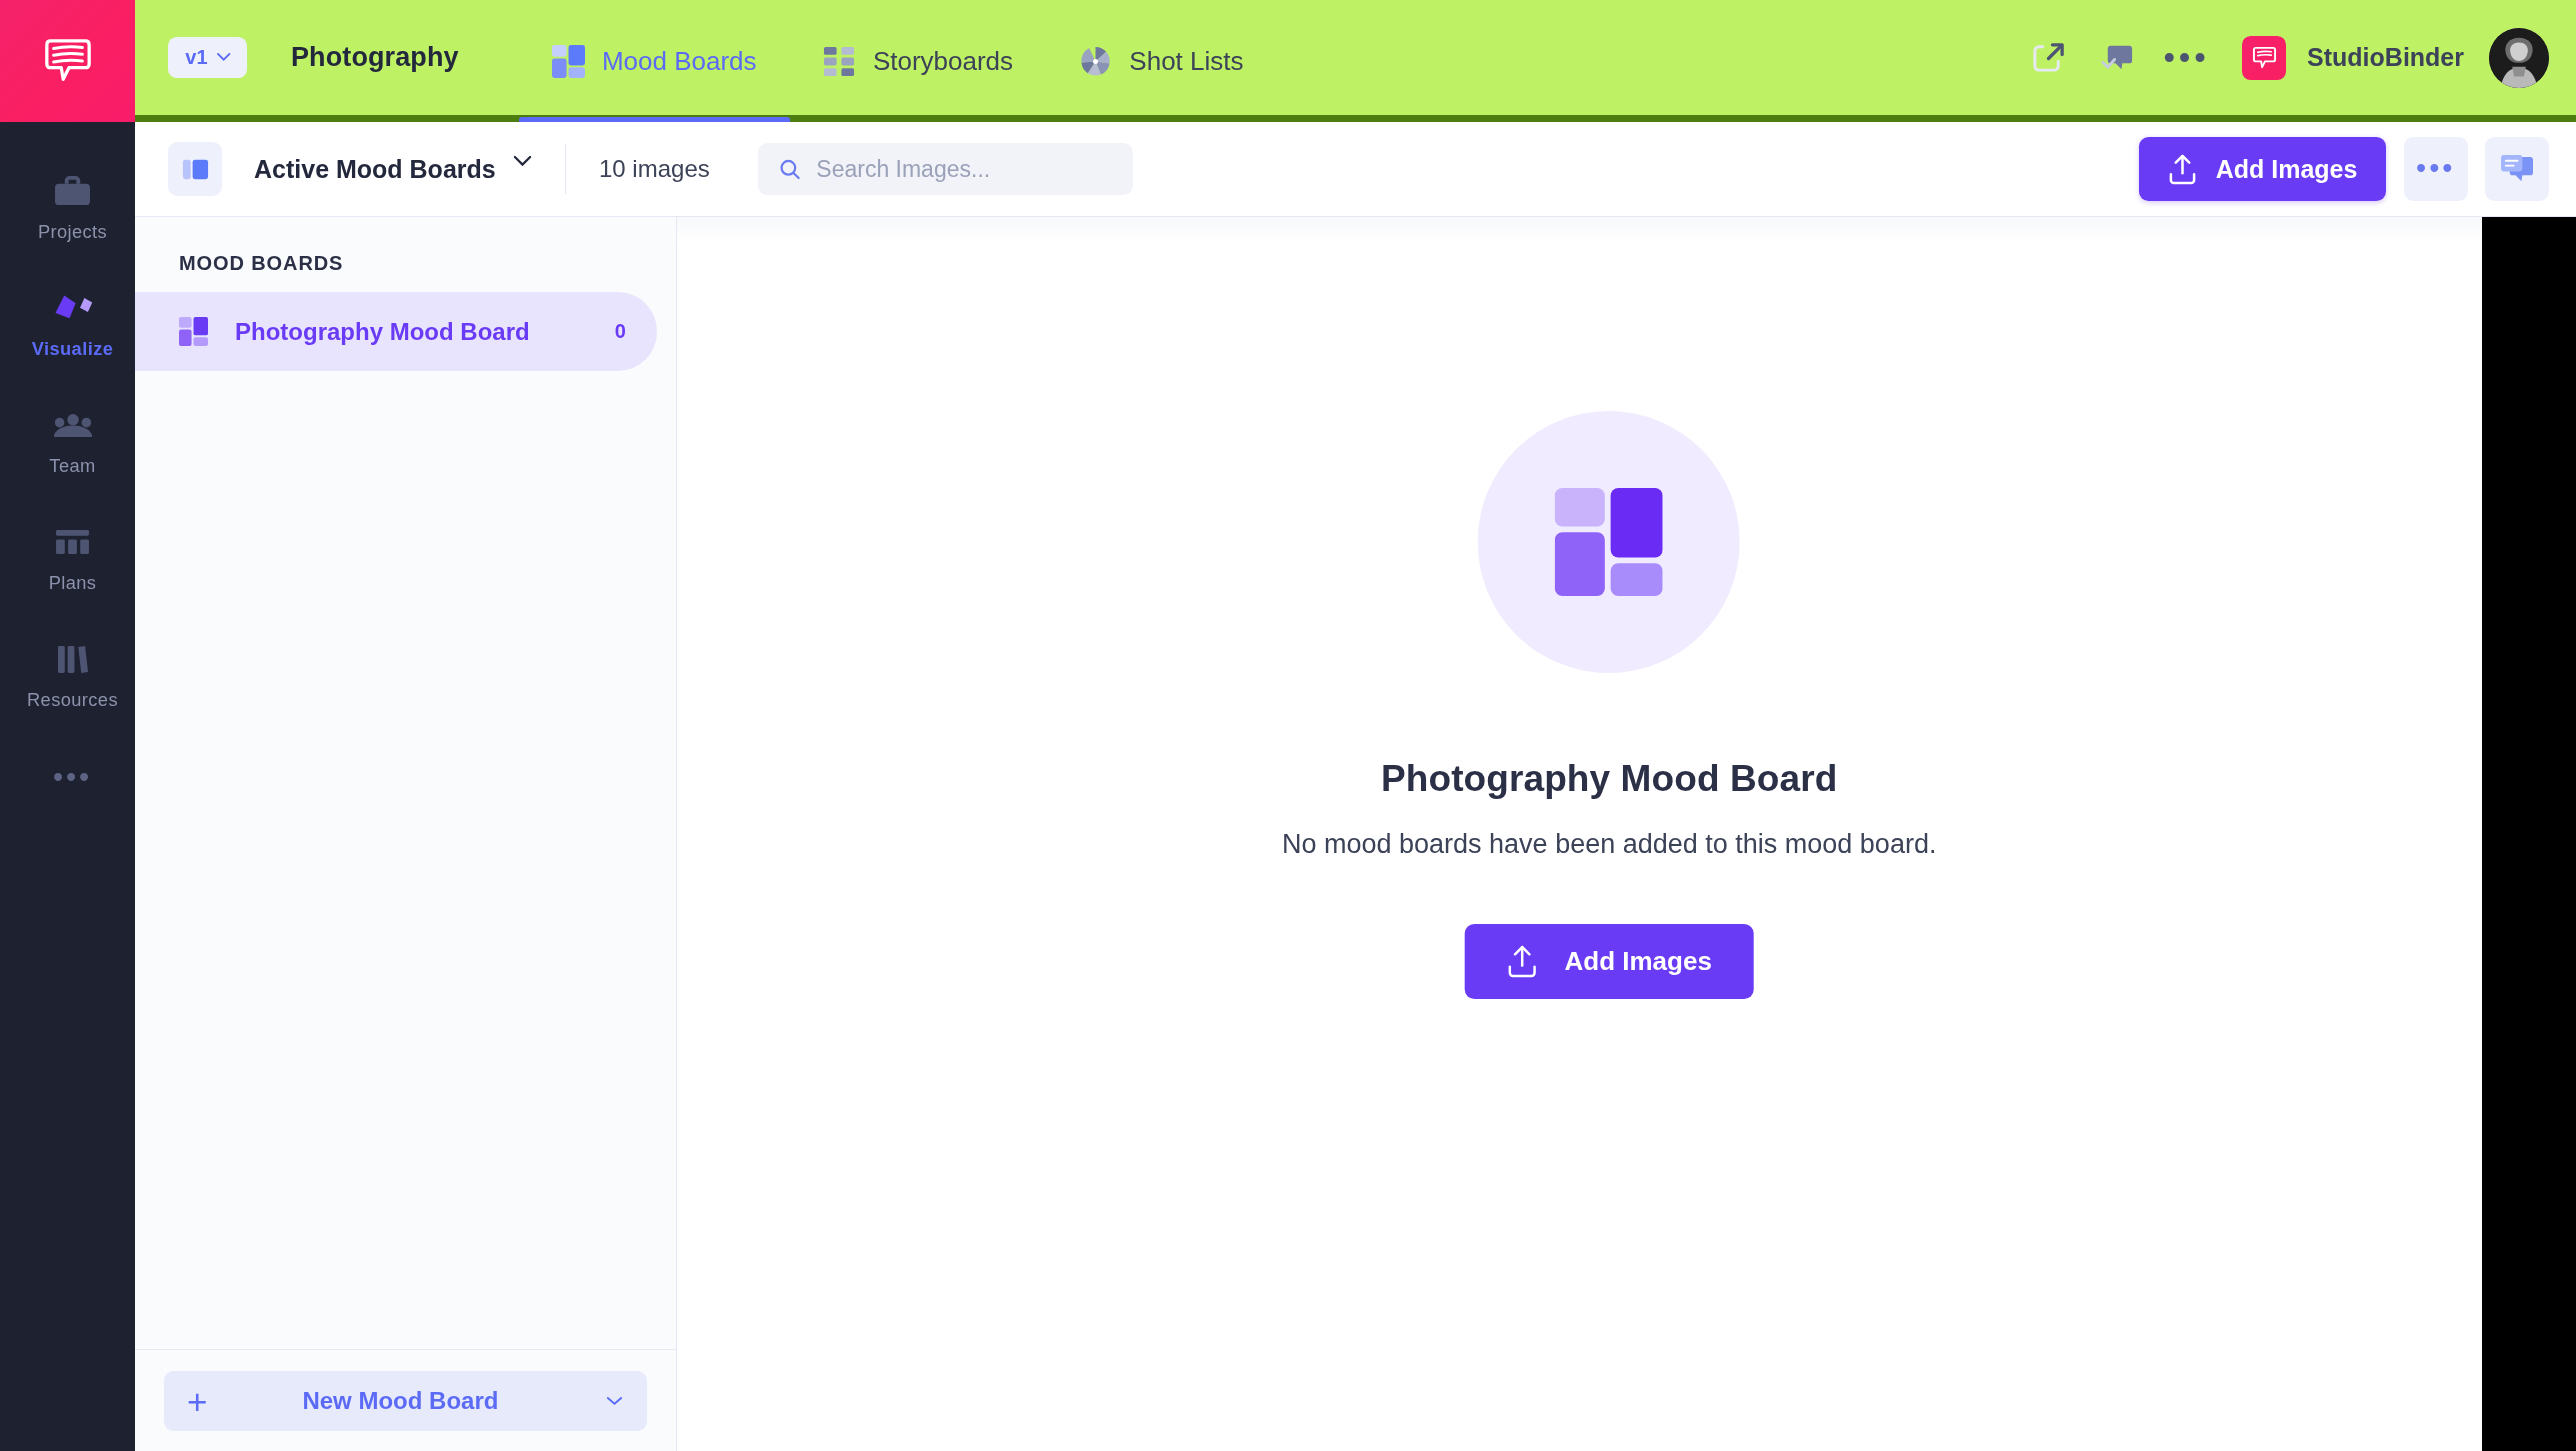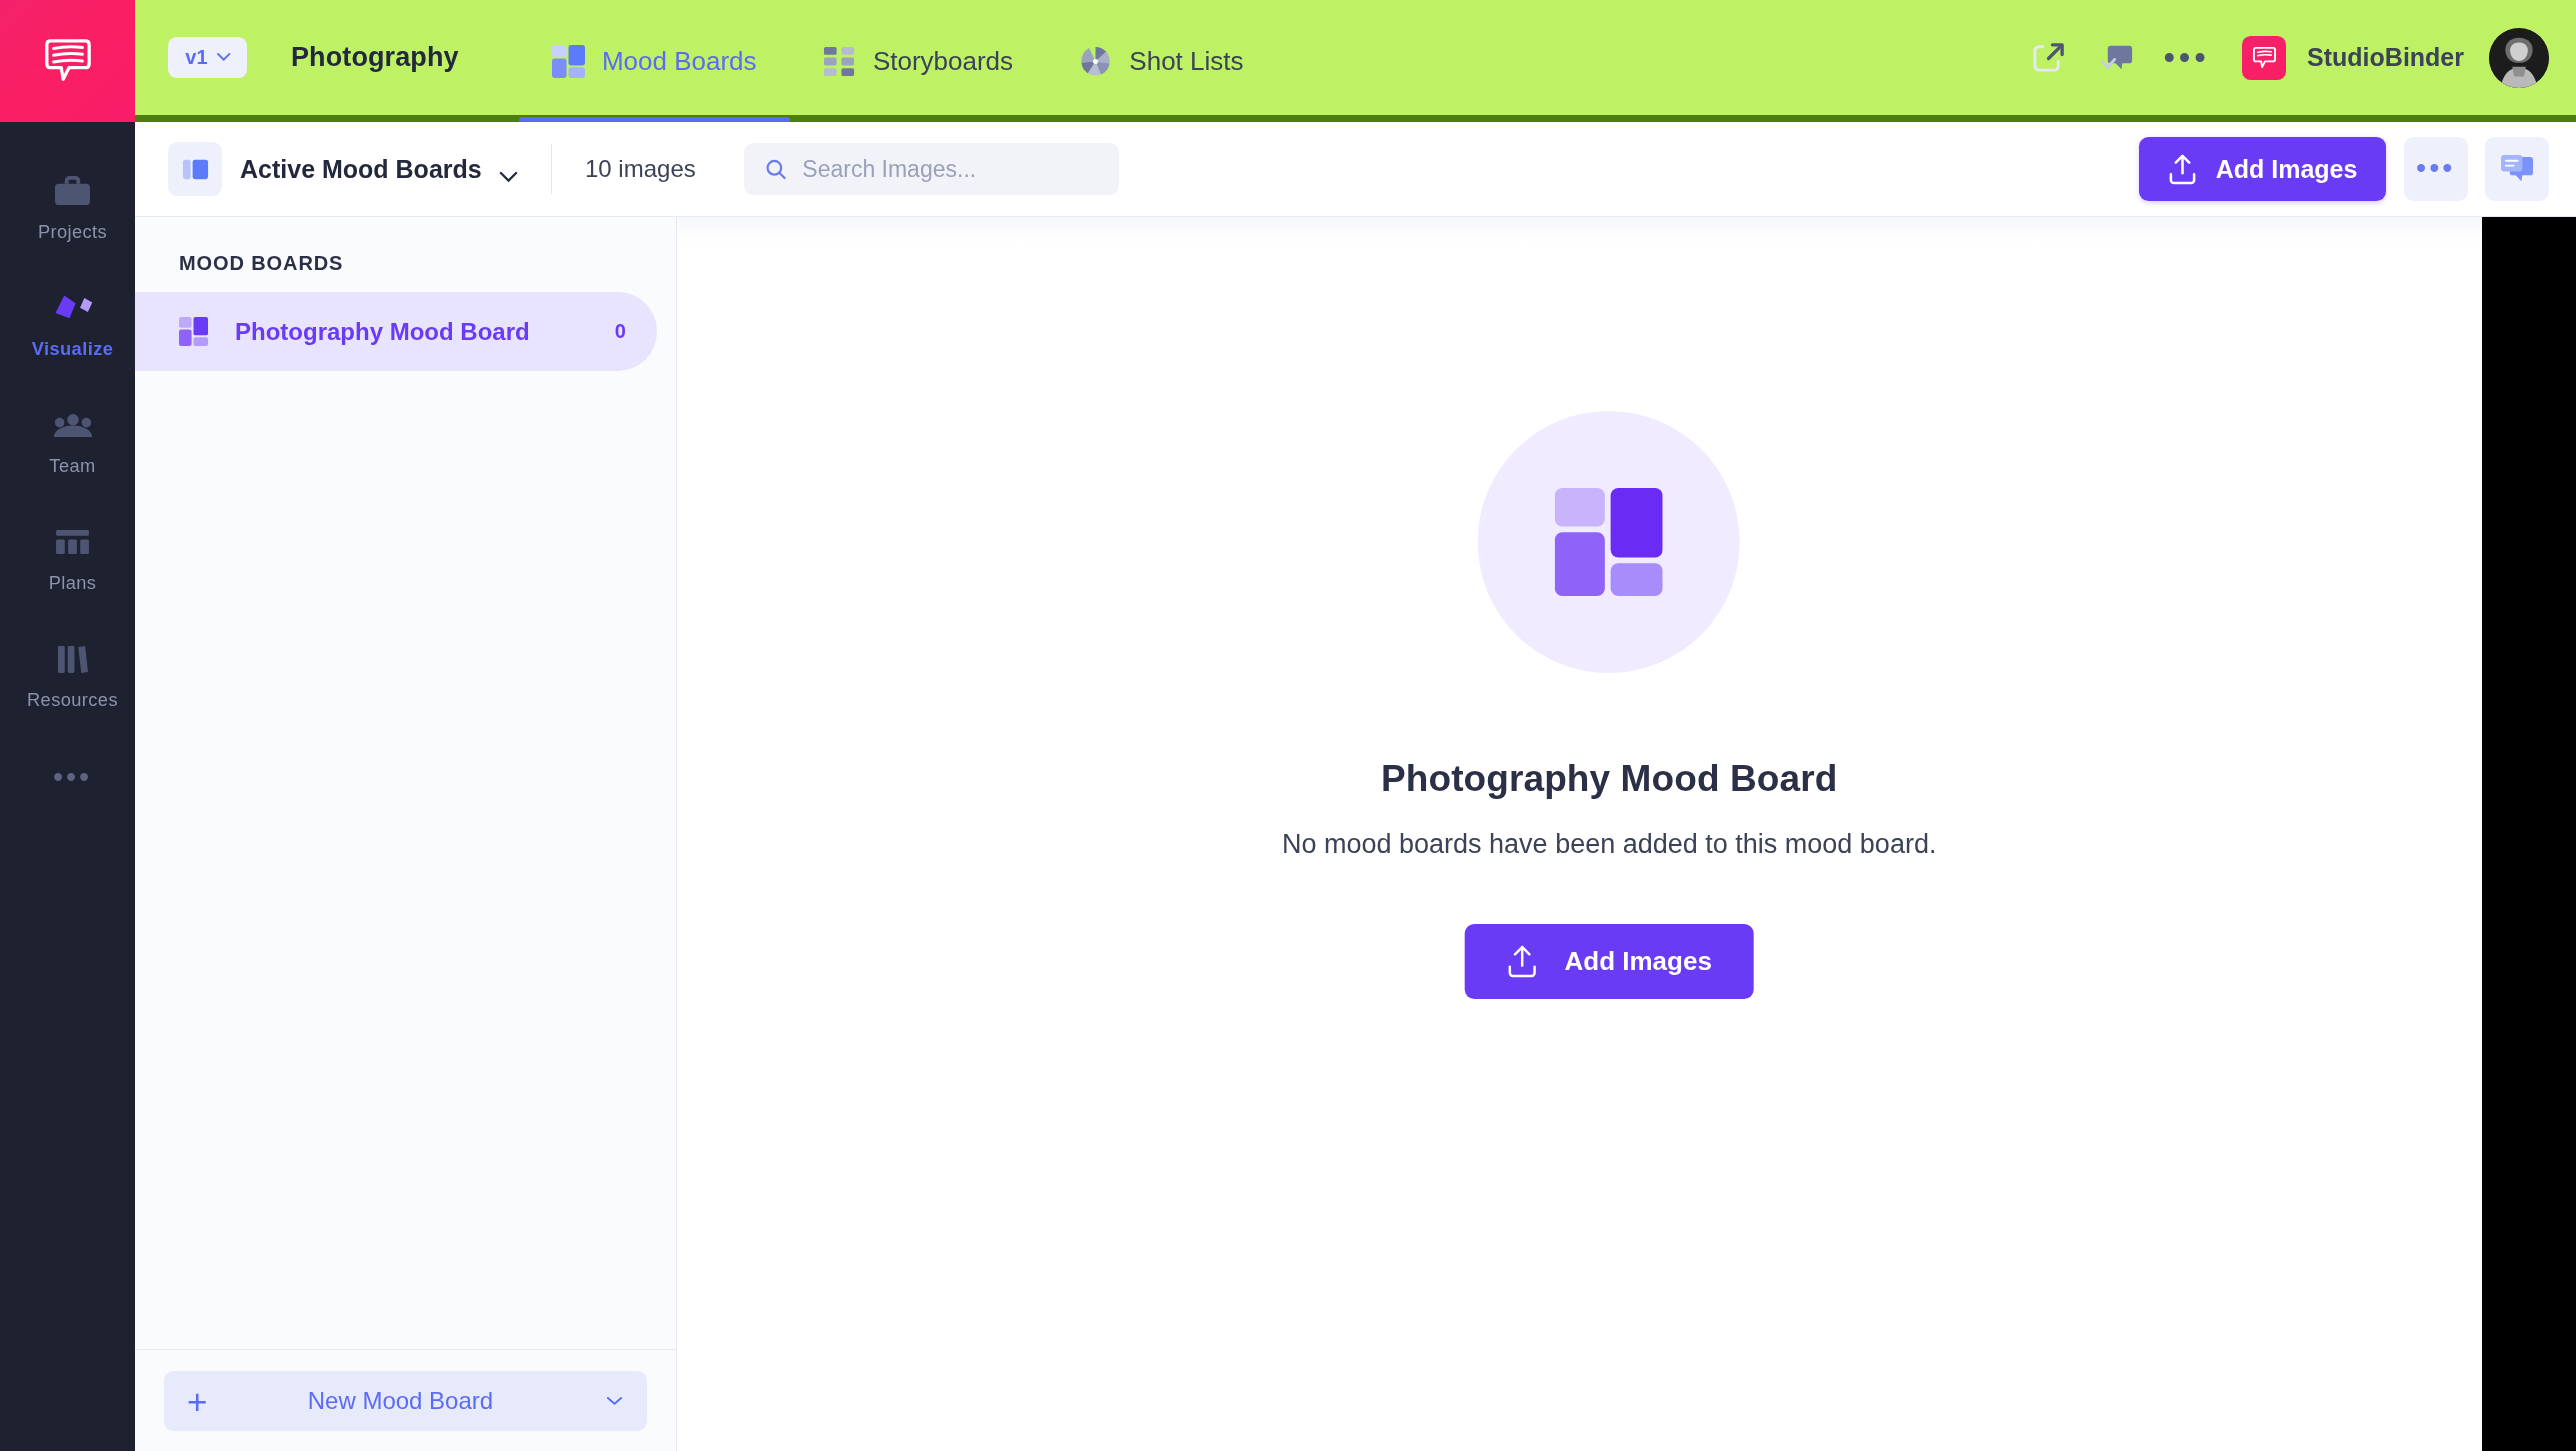--- a/index.html
+++ b/index.html
@@ -91,22 +91,22 @@
   
   .toolbar {
     height: 95px; background: #fff; border-bottom: 1px solid #e6e9f3;
     display: flex; align-items: center; padding: 0 27px 0 33px; position: relative; z-index: 3;
   }
   .tb-square {
     width: 54px; height: 54px; border-radius: 9.6px; background: #eef0fb;
     display:flex; align-items:center; justify-content:center; cursor:pointer;
   }
   .filter-name {
-    font-size: 25px; font-weight: 600; color: #23283c; margin-left: 18px;
-    display:flex; align-items:flex-end; gap: 17.3px; cursor:pointer; white-space: nowrap;
+    font-size: 25px; font-weight: 600; color: #23283c; margin-left: 32px;
+    display:flex; align-items:flex-start; gap: 17.3px; cursor:pointer; white-space: nowrap;
   }
   .vdiv { width: 1px; height: 50px; background: #e2e6f1; margin: 0 33px; }
   .imgcount { font-size: 24px; color: #3c4257; white-space: nowrap; }
   .search {
     margin-left: 48px; width: 375px; height: 52px; background: #f1f3f9;
     border-radius: 9.6px; display: flex; align-items: center; padding: 0 21px; gap: 15.4px;
     cursor: text;
   }
   .search input {
     border: none; outline: none; background: transparent; font-size: 23px;
@@ -154,21 +154,21 @@
   .list-foot {
     border-top: 1px solid #e6e9f3; padding: 21px 29px; background: #fafbfd;
   }
   .newbtn {
     width: 100%; height: 60px; background: #e7eafb; border: none; border-radius: 9.6px;
     display: flex; align-items: center; padding: 0 23px; cursor: pointer;
     font-family: "Liberation Sans", sans-serif;
   }
   .newbtn .plus { color: #5b6bf5; font-size: 35px; line-height: 35px; font-weight: 300; }
   .newbtn .nb-label {
-    flex: 1 1 auto; text-align: center; font-size: 24px; font-weight: 400; color: #5b6bf5;
+    flex: 1 1 auto; text-align: center; font-size: 24px; font-weight: 700; color: #5b6bf5;
     margin-left: -11.6px;
   }
 
   
   .canvas {
     flex: 1 1 auto; background: #ffffff; position: relative;
     display: flex; align-items: flex-start; justify-content: center;
     min-width: 0;
   }
   .canvas-top-fade {

